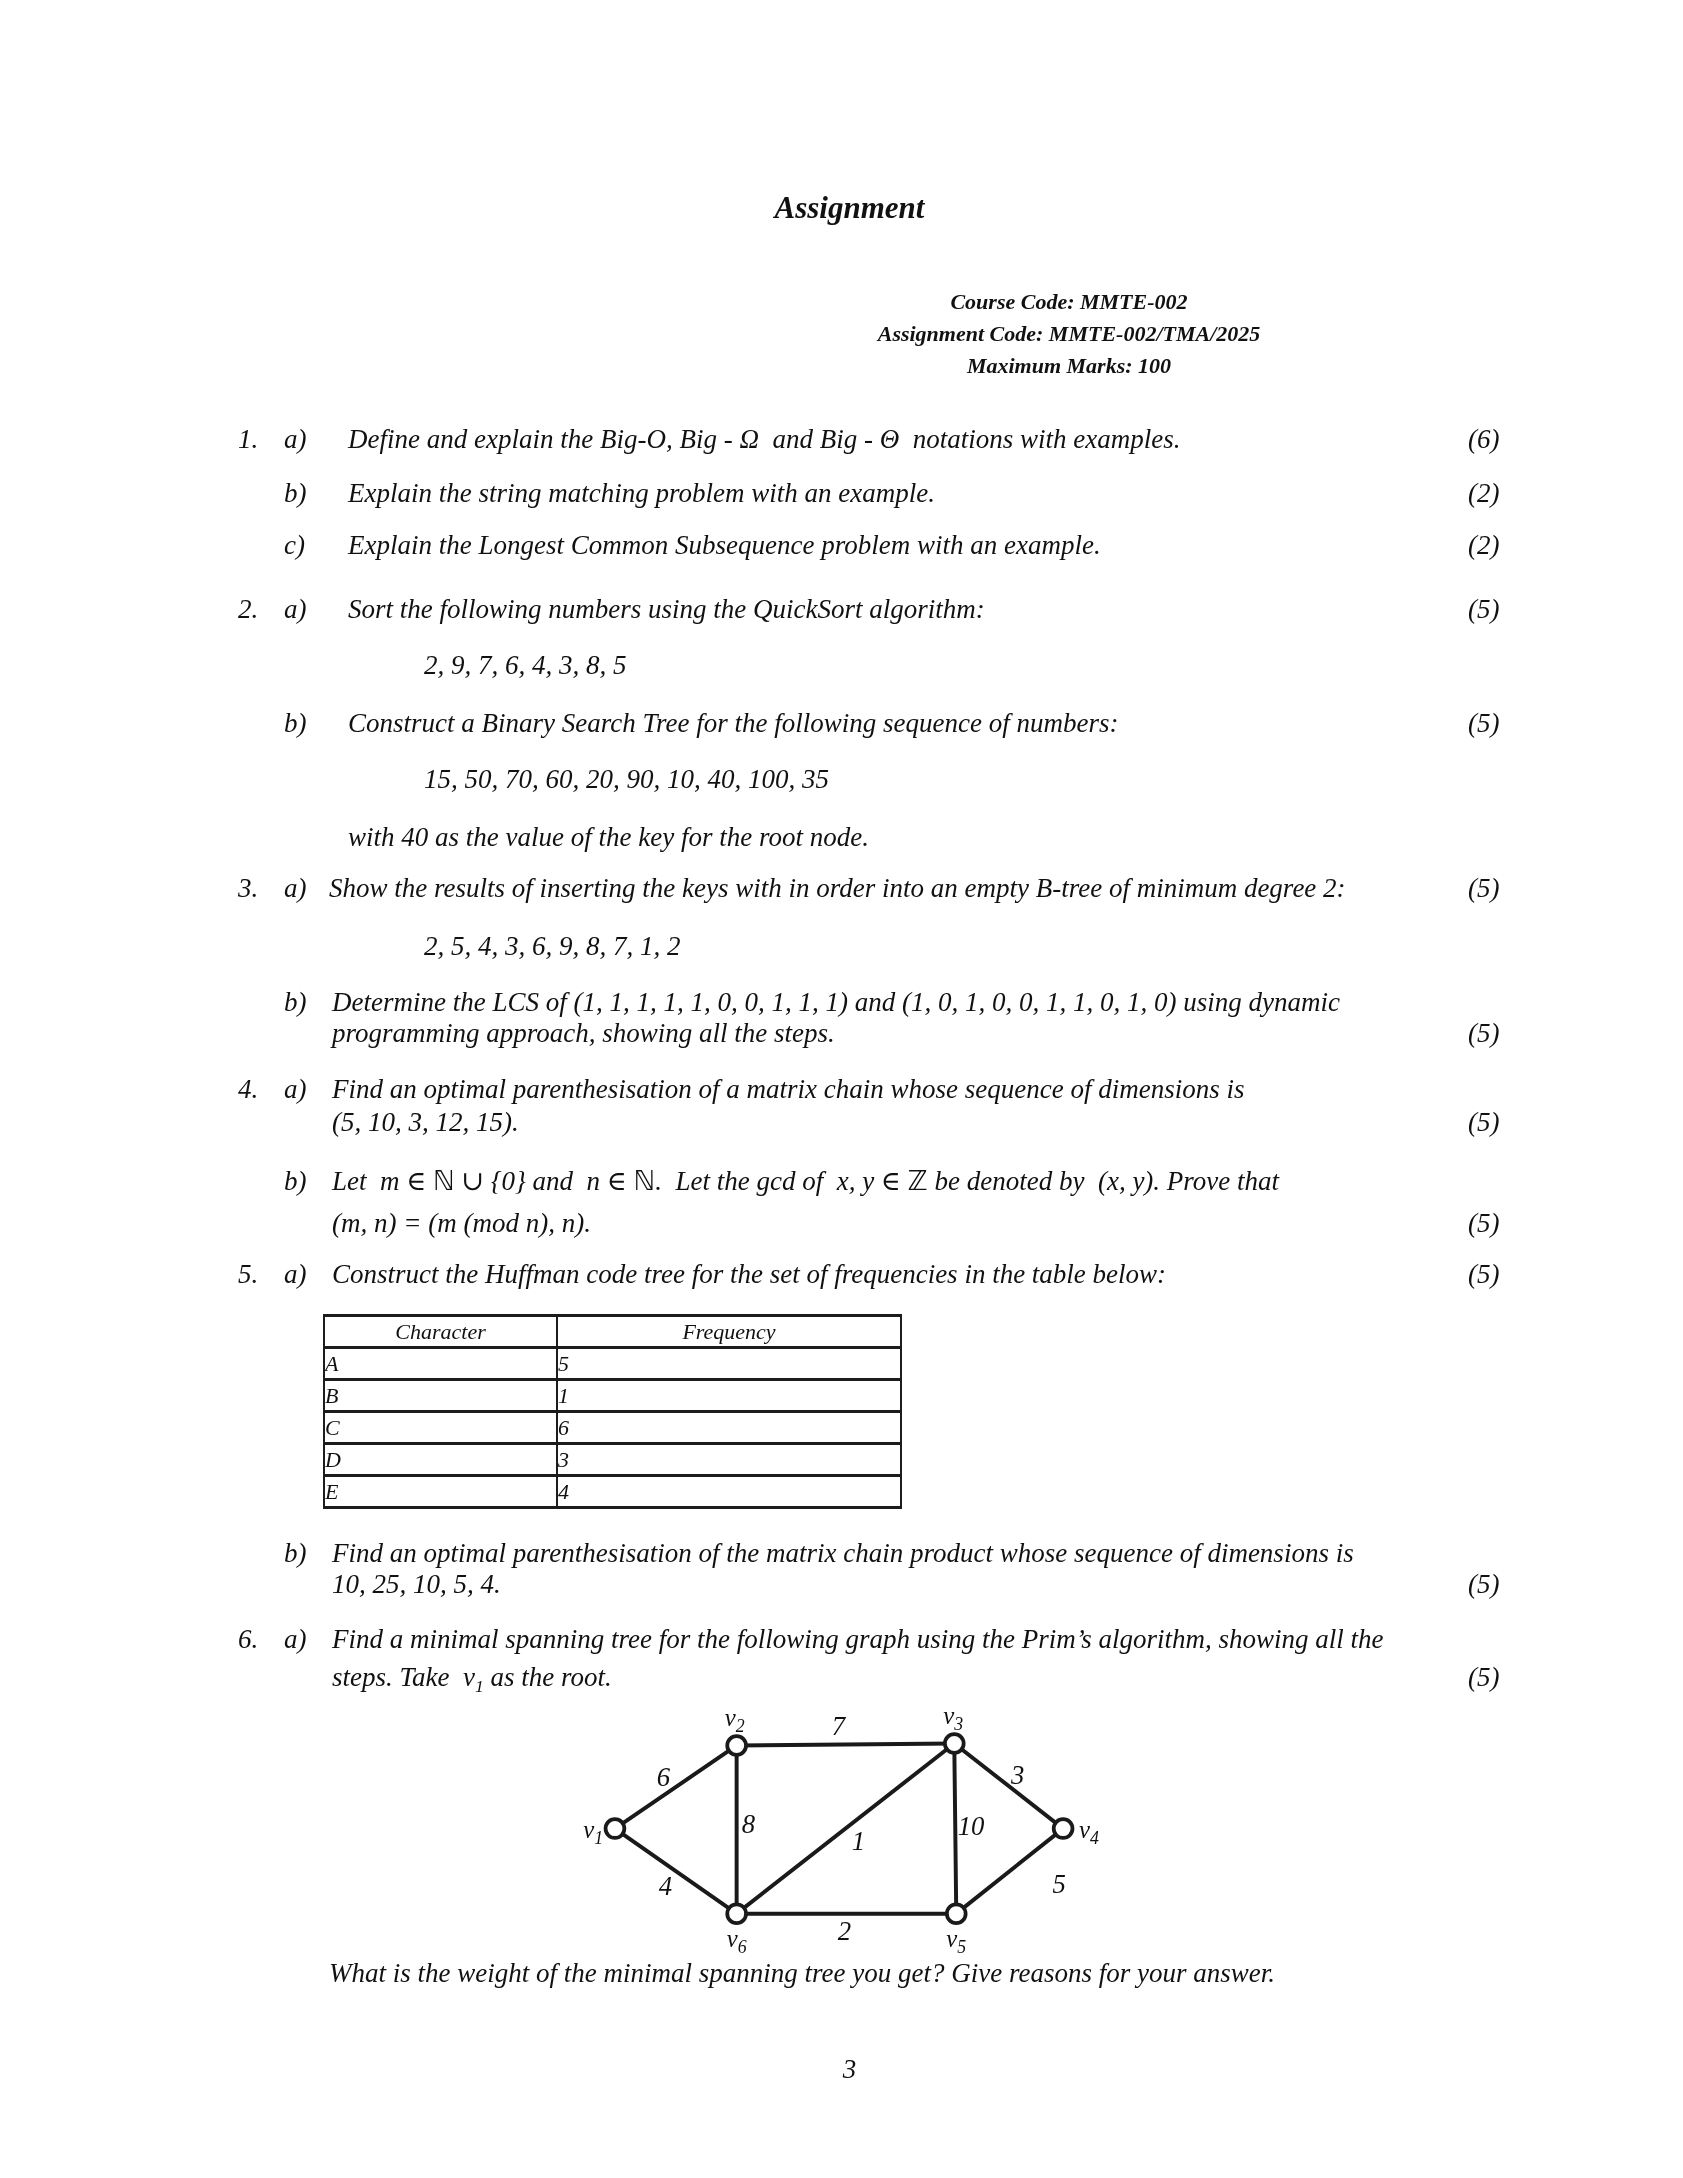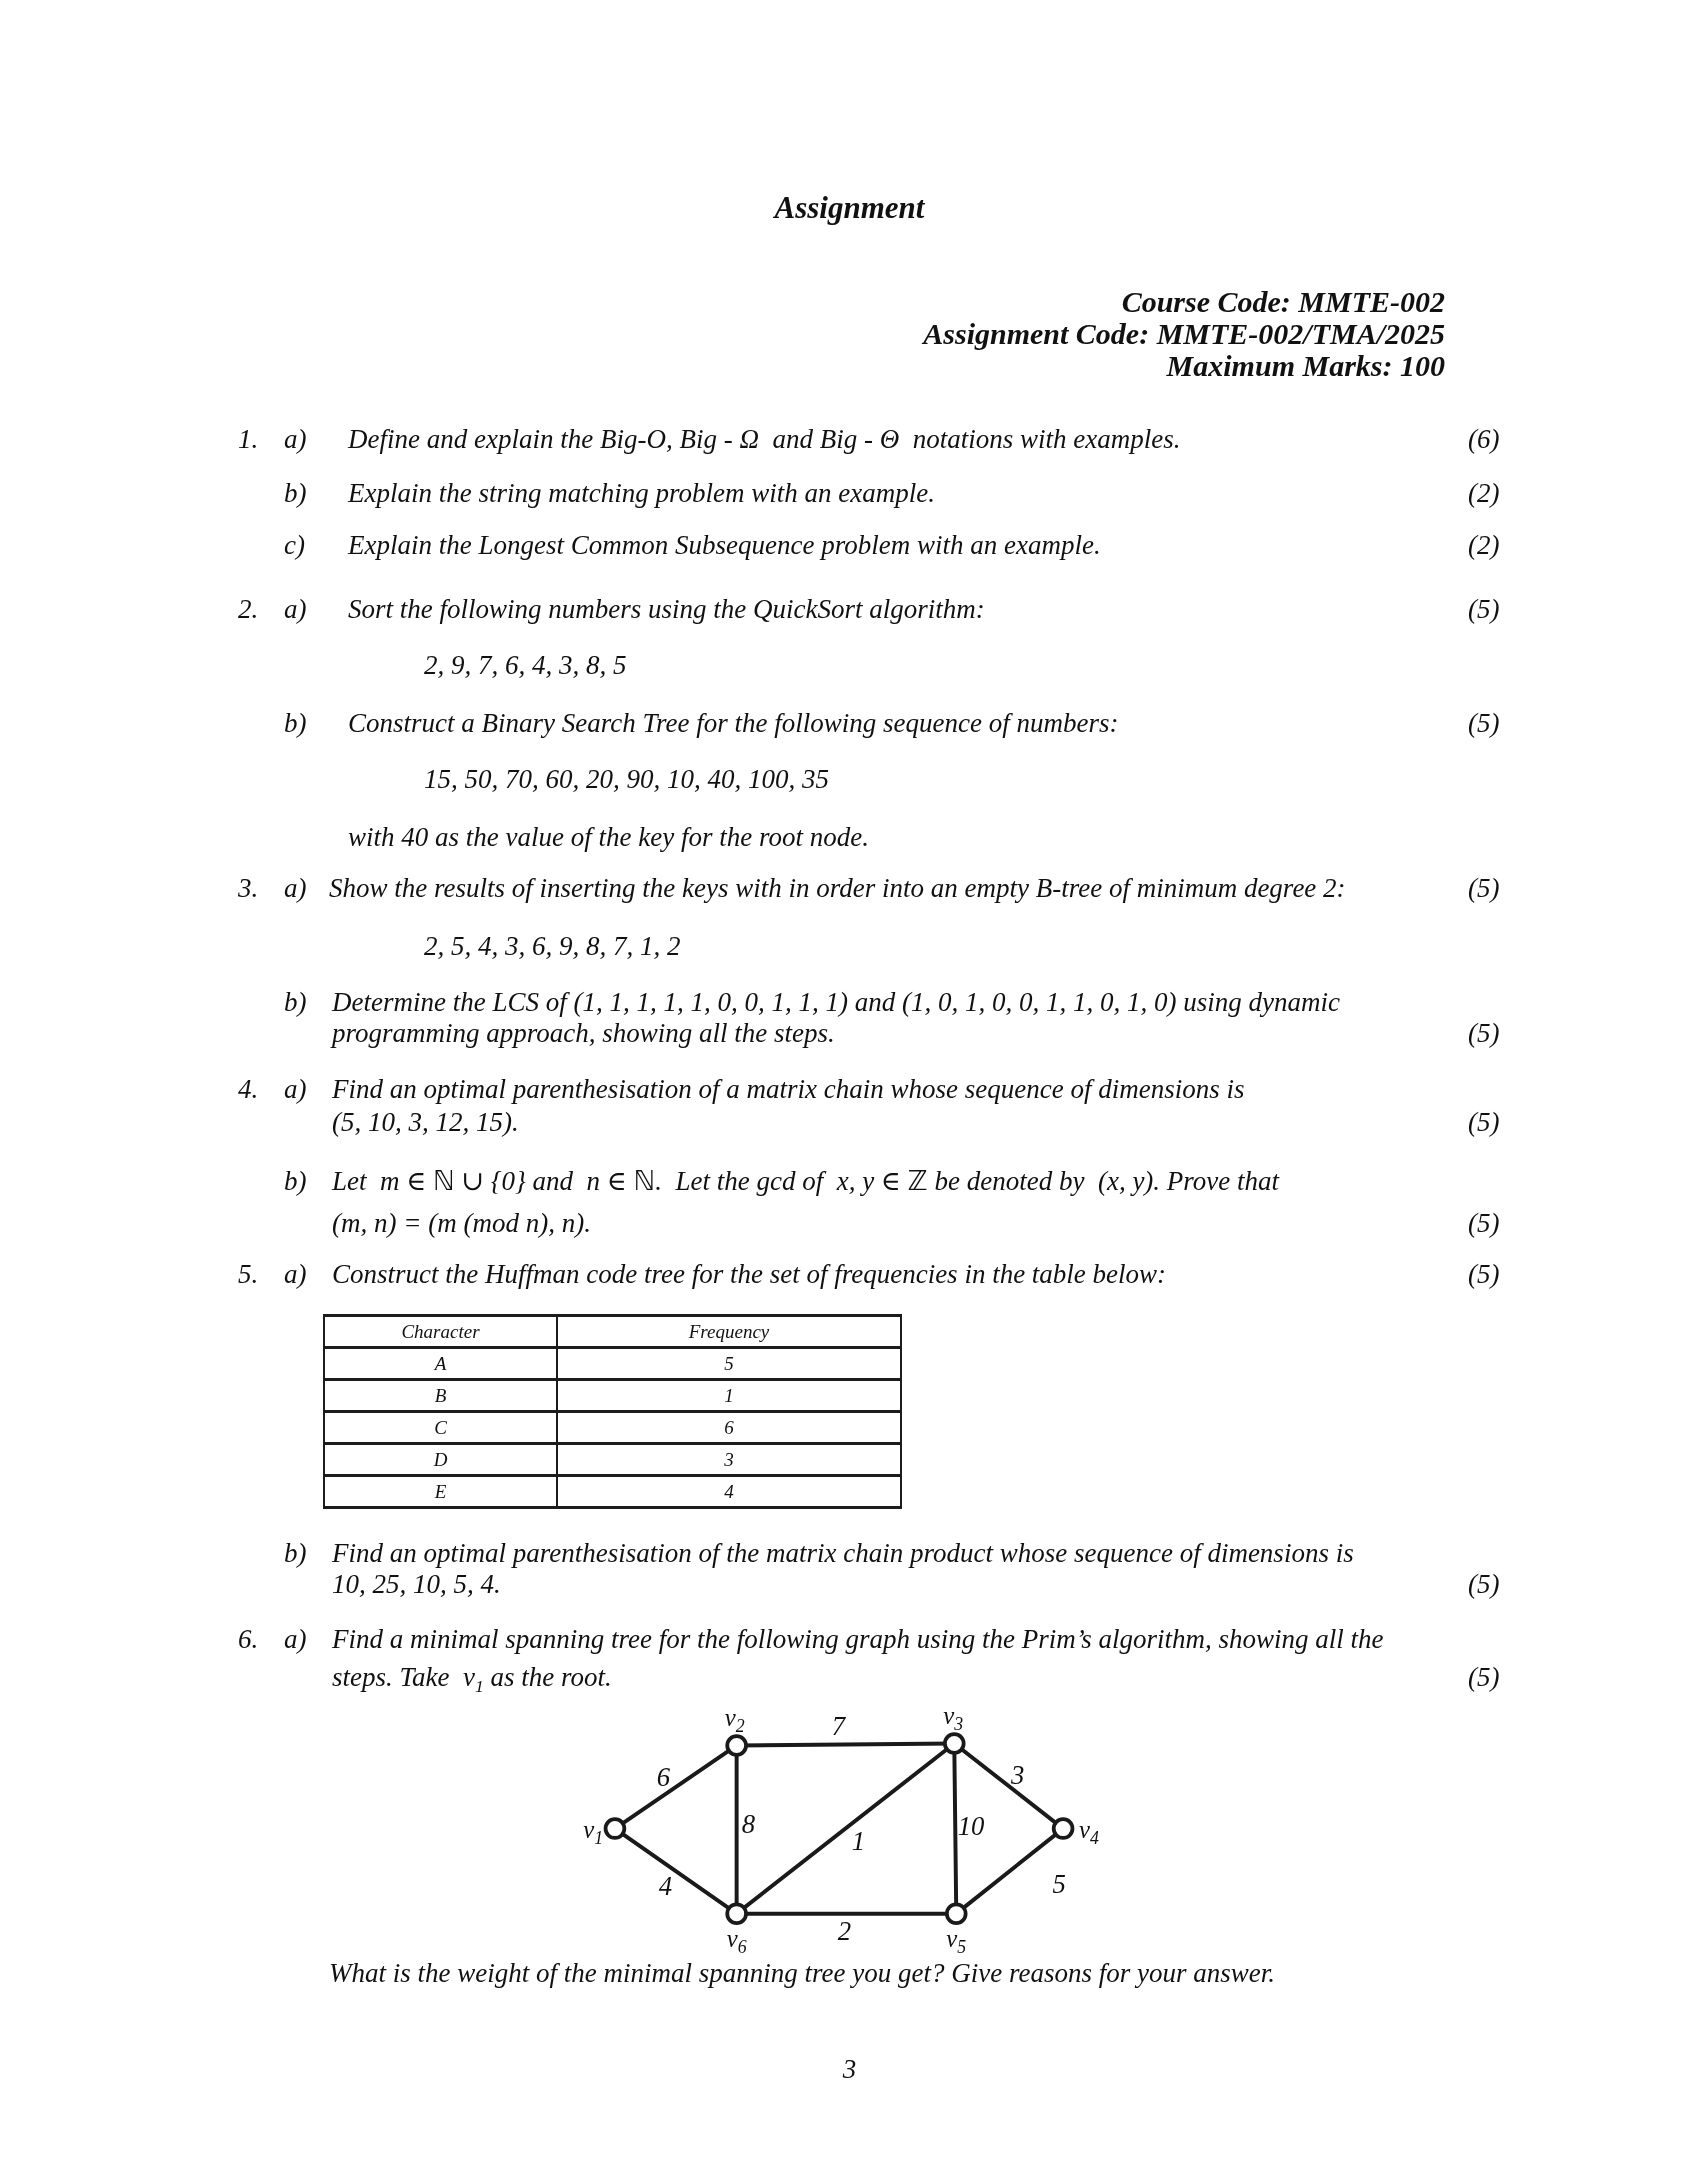--- a/index.html
+++ b/index.html
@@ -7,32 +7,32 @@
     position:relative; width:1683px; height:2178px; background:#ffffff;
     font-family:"Liberation Serif","DejaVu Serif","DejaVu Sans",serif;
     color:#111; overflow:hidden;font-style:italic;
   }
   .title {
     position:absolute; top:190px; left:8px; width:1683px;
     text-align:center; font-size:31px; font-weight:bold; line-height:36px;
   }
   .hdr {
     position:absolute; top:286px; left:693px; width:752px;
-    text-align:right; font-size:30px; font-weight:bold; line-height:32px;
+    text-align:center; font-size:22px; font-weight:bold; line-height:32px;
   }
   .line { position:absolute; left:0; width:1683px; height:34px; line-height:34px; font-size:27px; }
   .num    { position:absolute; left:238px; white-space:pre; }
   .letter { position:absolute; left:284px; white-space:pre; }
   .txt    { position:absolute; white-space:pre;text-align:center; }
   .marks  { position:absolute; left:1468px; white-space:pre; }
   sub { font-size:0.65em; }
   .freq-table {
     position:absolute; left:323px; top:1314px;
     border-collapse:collapse; table-layout:fixed;
-    font-size:19px; text-align:center;
+    font-size:22px; 
   }
   .freq-table td, .freq-table th {
     border-left:2px solid #1c1c1c; border-right:2px solid #1c1c1c;
     border-top:3px solid #1c1c1c; border-bottom:3px solid #1c1c1c;
     font-weight:normal; height:29px; padding:0;
   }
   .freq-table .c1 { width:231px; }
   .freq-table .c2 { width:342px; }
   .figure { position:absolute; left:574px; top:1698px; width:535px; height:277px; }
   .pageno { position:absolute; top:2054px; left:8px; width:1683px; text-align:center; font-size:27px; }

